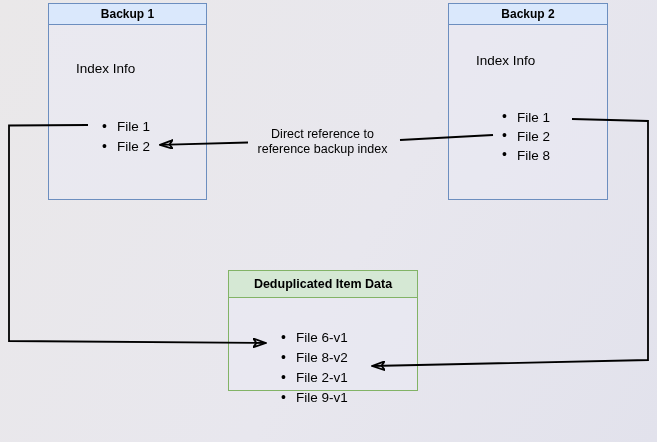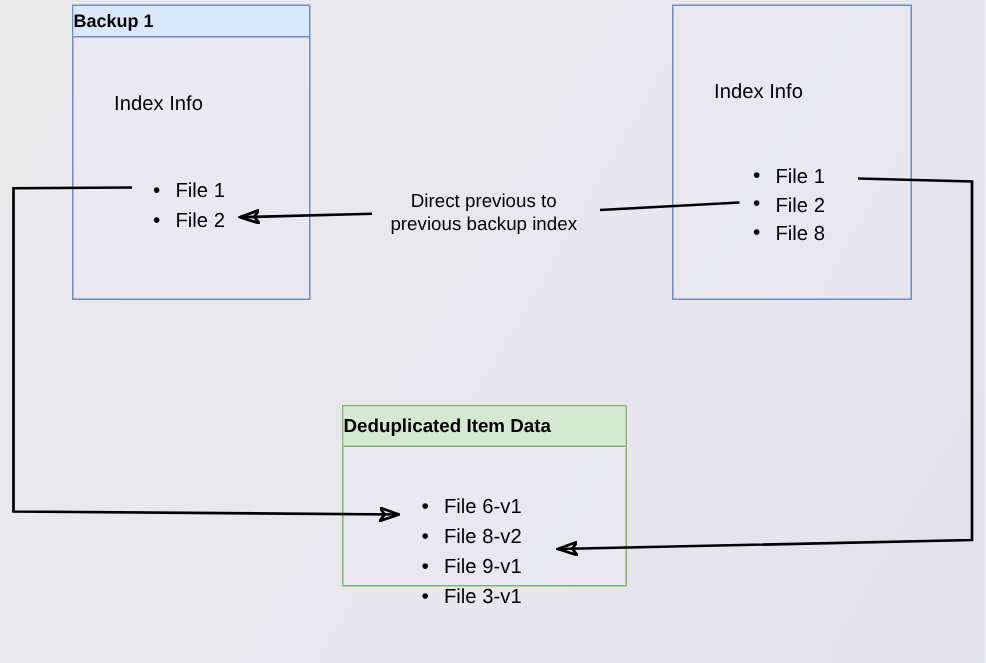--- a/index.html
+++ b/index.html
@@ -16,20 +16,21 @@
     background:rgba(234,234,244,0.55);
     box-sizing:border-box;
   }
   .node-header{
     position:absolute;left:0;top:0;right:0;
     border-bottom:1.7px solid var(--blue-border);
     background:var(--blue-fill);
     font-weight:bold;
     font-size:12px;
     color:#000;
+    text-align:center;
     box-sizing:border-box;
   }
   #backup1{left:48px;top:3px;width:159px;height:197px;}
   #backup2{left:448px;top:3px;width:160px;height:197px;}
   #backup1 .node-header,#backup2 .node-header{height:21px;line-height:20px;}
   #dedup{
     left:228px;top:270px;width:190px;height:121px;
     border-color:var(--green-border);
   }
   #dedup .node-header{
@@ -84,48 +85,49 @@
   <div class="node" id="backup1">
     <div class="node-header">Backup 1</div>
     <div class="index-heading">Index Info</div>
     <ul class="file-list">
       <li>File 1</li>
       <li>File 2</li>
     </ul>
   </div>
 
   <div class="node" id="backup2">
+    <div class="node-header">Backup 2</div>
     <div class="index-heading">Index Info</div>
     <ul class="file-list">
       <li>File 1</li>
       <li>File 2</li>
       <li>File 8</li>
     </ul>
   </div>
 
   <div class="node" id="dedup">
     <div class="node-header">Deduplicated Item Data</div>
     <ul class="file-list">
       <li>File 6-v1</li>
       <li>File 8-v2</li>
+      <li>File 2-v1</li>
       <li>File 9-v1</li>
-      <li>File 3-v1</li>
     </ul>
   </div>
 
   <svg id="arrow-layer" width="657" height="442" viewBox="0 0 657 442">
     <defs>
       <marker id="arrowhead" markerUnits="userSpaceOnUse" markerWidth="14" markerHeight="10" refX="13" refY="5" orient="auto">
         <path d="M 13 5 L 0 0.5 L 3.5 5 L 0 9.5 Z" fill="#000" stroke="none"></path>
       </marker>
     </defs>
     <path d="M 88 125 L 9 125.5 L 9 341 L 266 343" marker-end="url(#arrowhead)"></path>
     <path d="M 572 119 L 648 121 L 648 360 L 372 366" marker-end="url(#arrowhead)"></path>
     <path d="M 493 135 L 400 140"></path>
     <path d="M 248 142.5 L 160 144.8" marker-end="url(#arrowhead)"></path>
   </svg>
 
   <div id="annotation">
-    <div>Direct previous to</div>
-    <div>previous backup index</div>
+    <div>Direct reference to</div>
+    <div>reference backup index</div>
   </div>
 
 </div>
 
 </body></html>

